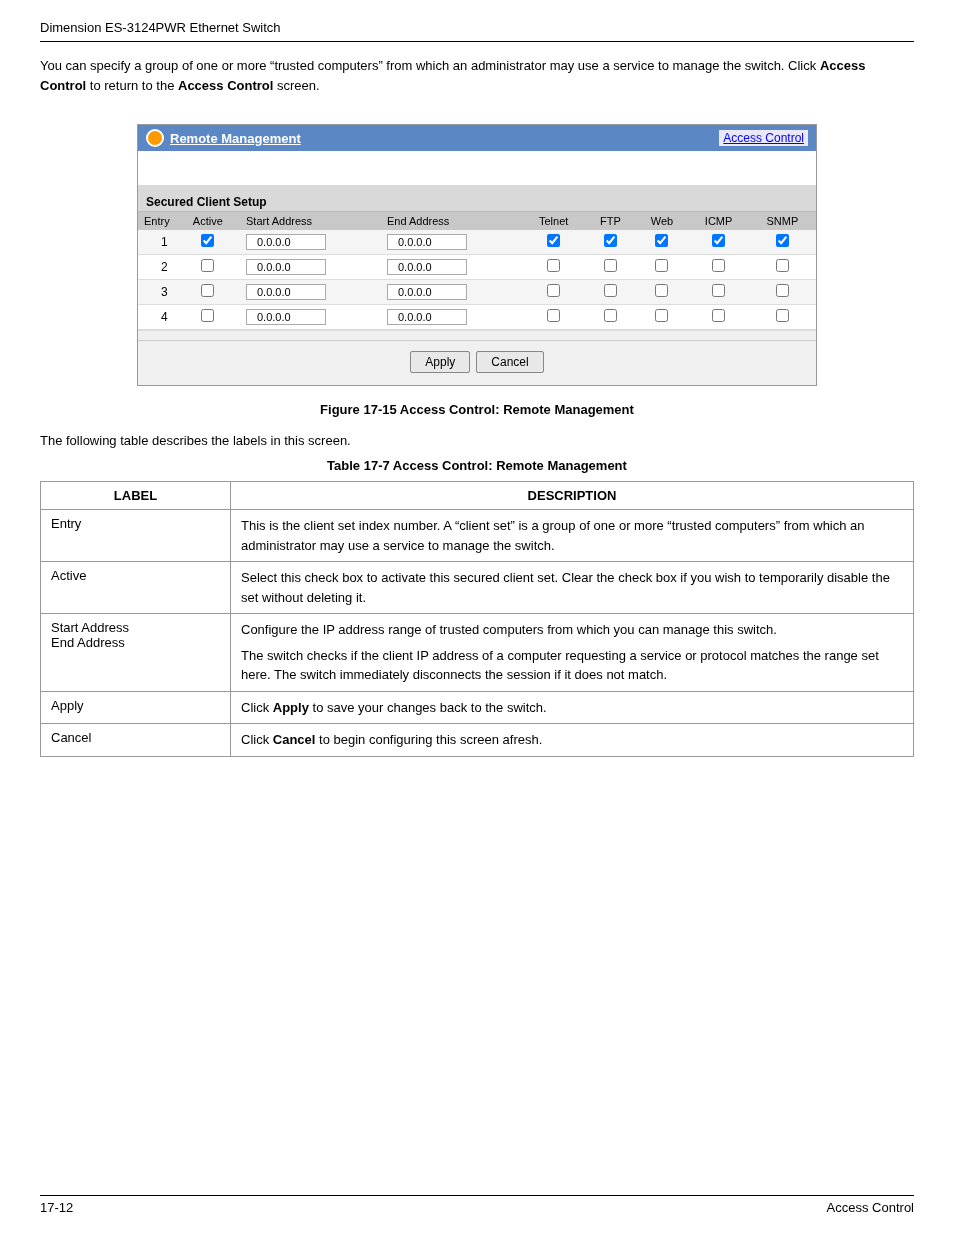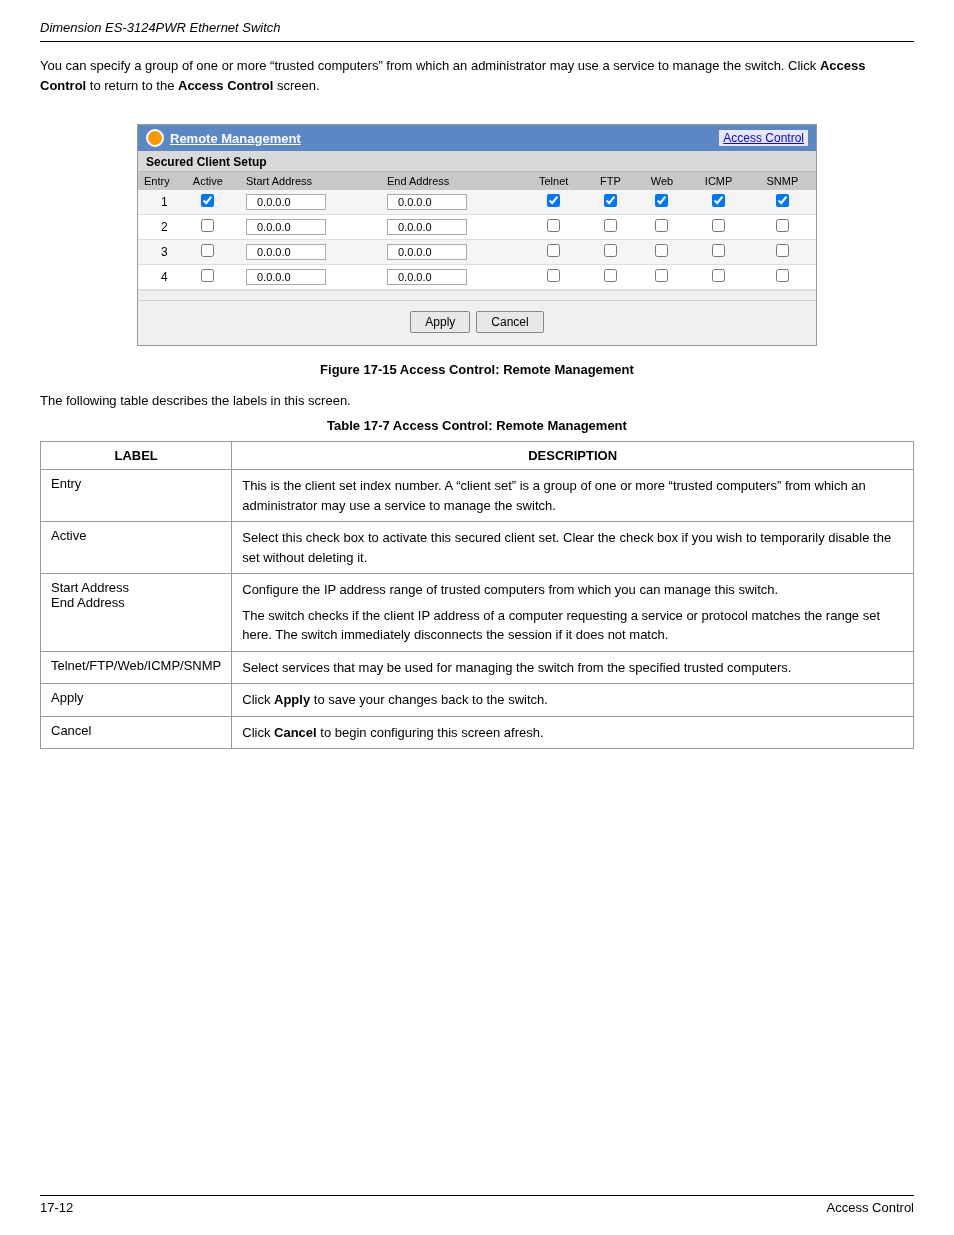--- a/index.html
+++ b/index.html
@@ -15,21 +15,20 @@
 
     
     .page-header {
       border-bottom: 1px solid #000;
       padding-bottom: 6px;
       margin-bottom: 14px;
     }
     .page-header-title {
       font-size: 13px;
       color: #000;
-      font-style: italic;
     }
 
     
     .intro-text {
       font-size: 13px;
       line-height: 1.5;
       margin-bottom: 29px;
     }
     .intro-text b { font-weight: bold; }
 
@@ -74,23 +73,24 @@
       font-size: 12px;
       text-decoration: underline;
       background: #e8e8f8;
       padding: 1px 4px;
     }
 
     
     .scs-label {
       font-size: 12px;
       font-weight: bold;
-      padding: 4px 8px 2px 8px;
+      padding: 10px 8px 2px 8px;
       background: #d9d9d9;
       border-bottom: 1px solid #bbb;
+      margin-top: 34px;
     }
 
     
     .inner-table {
       width: 100%;
       border-collapse: collapse;
       font-size: 12px;
     }
     .inner-table thead tr {
       background: #c8c8c8;
@@ -338,24 +338,20 @@
         <td class="desc-col">Select this check box to activate this secured client set. Clear the check box if you wish to temporarily disable the set without deleting it.</td>
       </tr>
       <tr>
         <td class="label-col">Start Address<br>End Address</td>
         <td class="desc-col">
           <p style="margin-bottom: 6px;">Configure the IP address range of trusted computers from which you can manage this switch.</p>
           <p>The switch checks if the client IP address of a computer requesting a service or protocol matches the range set here. The switch immediately disconnects the session if it does not match.</p>
         </td>
       </tr>
       <tr>
-        <td class="label-col">Telnet/FTP/Web/ICMP/SNMP</td>
-        <td class="desc-col">Select services that may be used for managing the switch from the specified trusted computers.</td>
-      </tr>
-      <tr>
         <td class="label-col">Apply</td>
         <td class="desc-col">Click <b>Apply</b> to save your changes back to the switch.</td>
       </tr>
       <tr>
         <td class="label-col">Cancel</td>
         <td class="desc-col">Click <b>Cancel</b> to begin configuring this screen afresh.</td>
       </tr>
     </tbody>
 </table>
 

